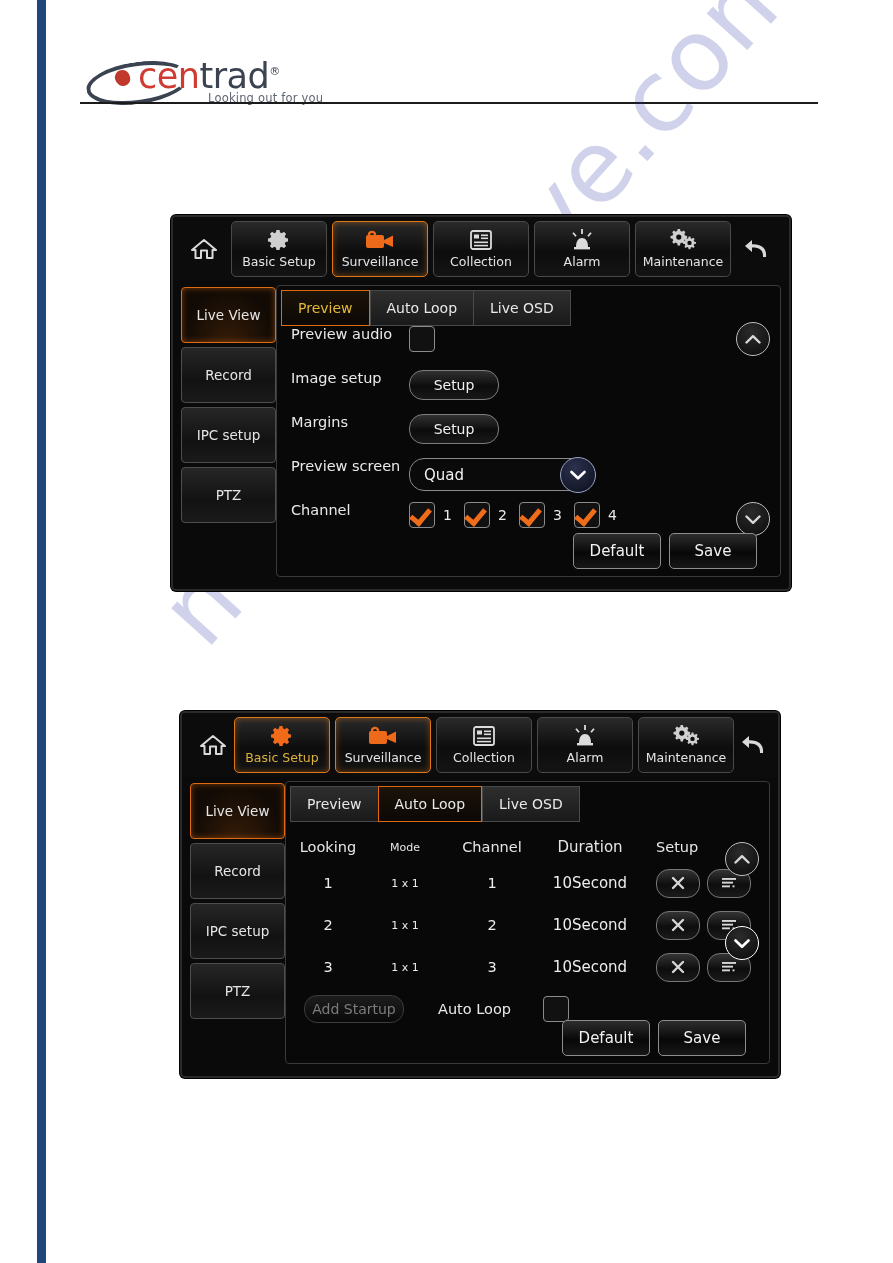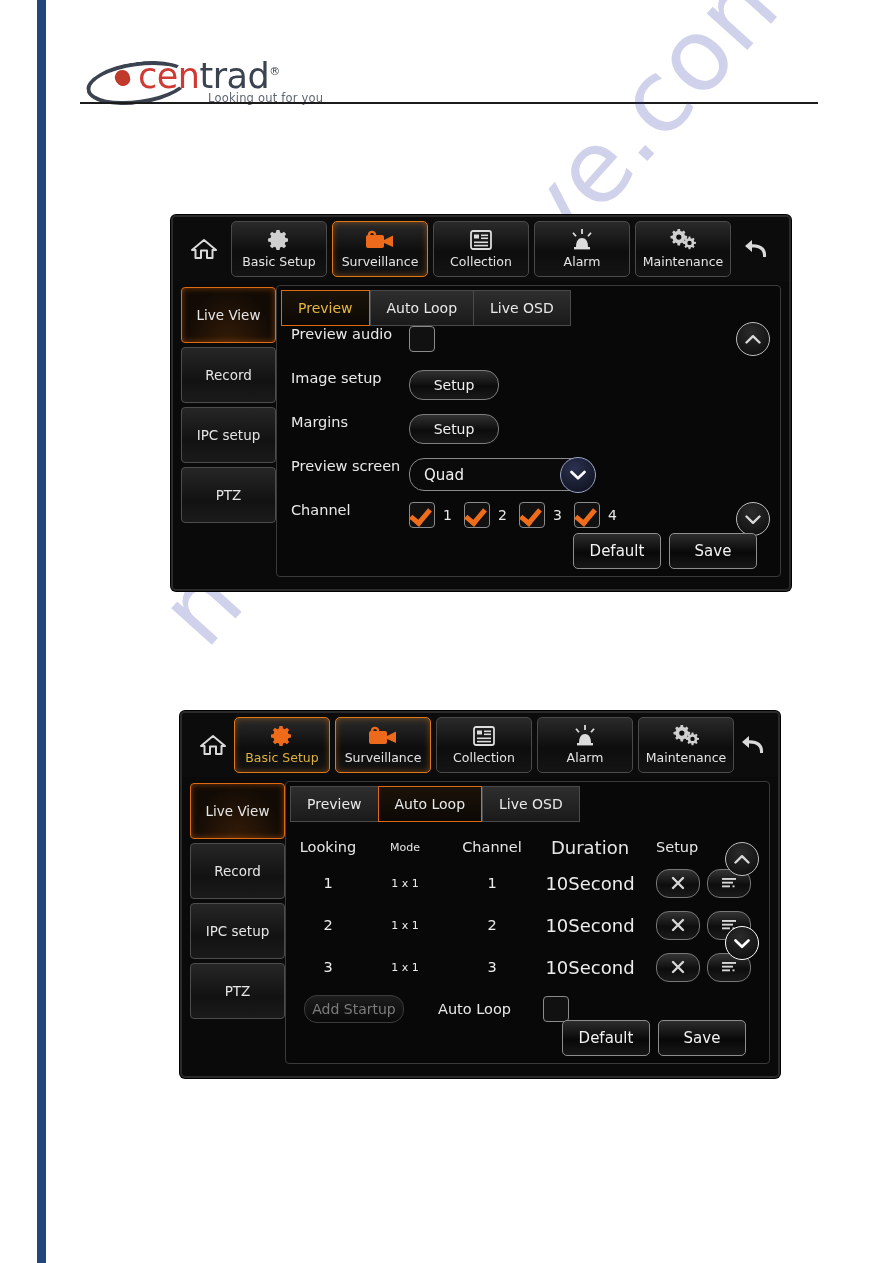--- a/index.html
+++ b/index.html
@@ -311,21 +311,21 @@
     display: flex; align-items: center; justify-content: center;
     font-family: "DejaVu Sans", sans-serif;
   }
   
   .tbl { padding: 10px 0 0 6px; color: #ededed; font-family: "DejaVu Sans", sans-serif; }
   .tbl-row { display: flex; align-items: center; height: 42px; }
   .tbl-row.head { height: 30px; color: #e6e6e6; font-size: 14.5px; }
   .c-screen { width: 72px; text-align: center; font-size: 14.5px; }
   .c-mode   { width: 82px; text-align: center; font-size: 11px; }
   .c-chan   { width: 92px; text-align: center; font-size: 14.5px; }
-  .c-dur    { width: 104px; text-align: center; font-size: 18px; }
+  .c-dur    { width: 104px; text-align: center; font-size: 15px; }
   .c-setup  { width: 110px; text-align: left; padding-left: 14px; font-size: 14.5px; display: flex; gap: 7px; }
   .act-btn {
     width: 42px; height: 27px;
     border: 1px solid #777;
     border-radius: 13px;
     background: linear-gradient(#343434, #0d0d0d 55%, #1b1b1b);
     display: flex; align-items: center; justify-content: center;
   }
   .bottom-row {
     display: flex; align-items: center;

